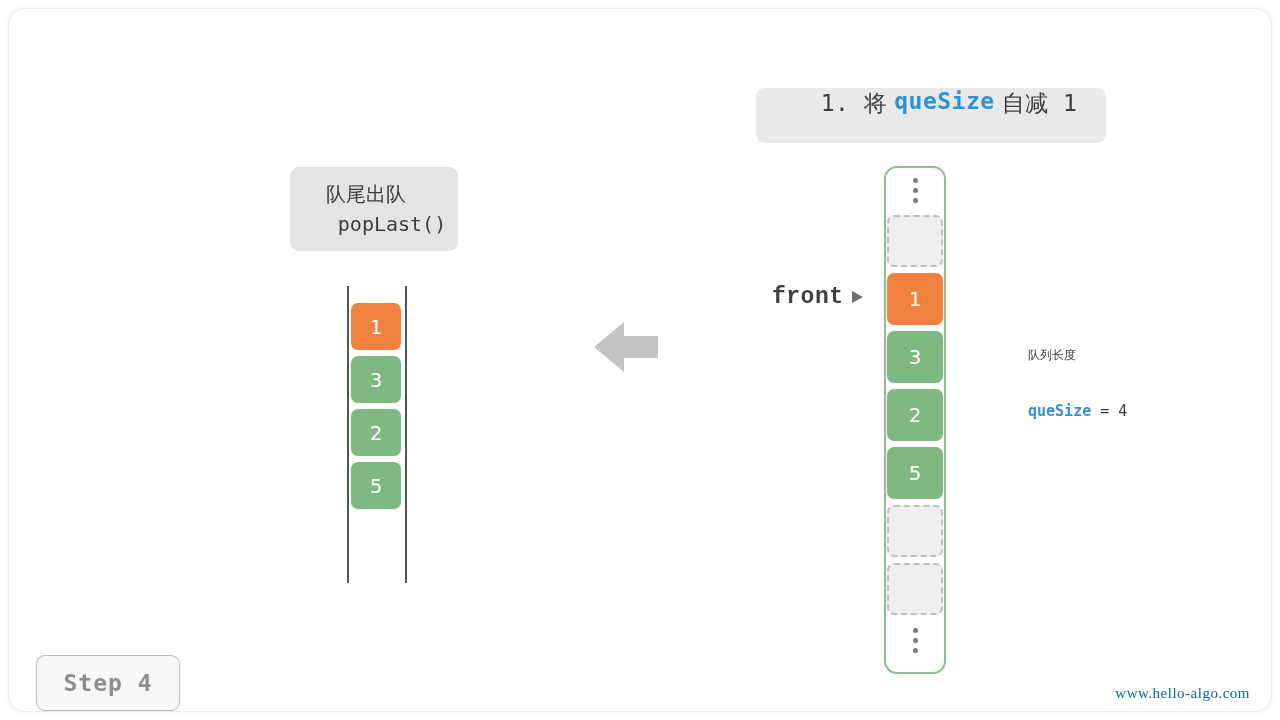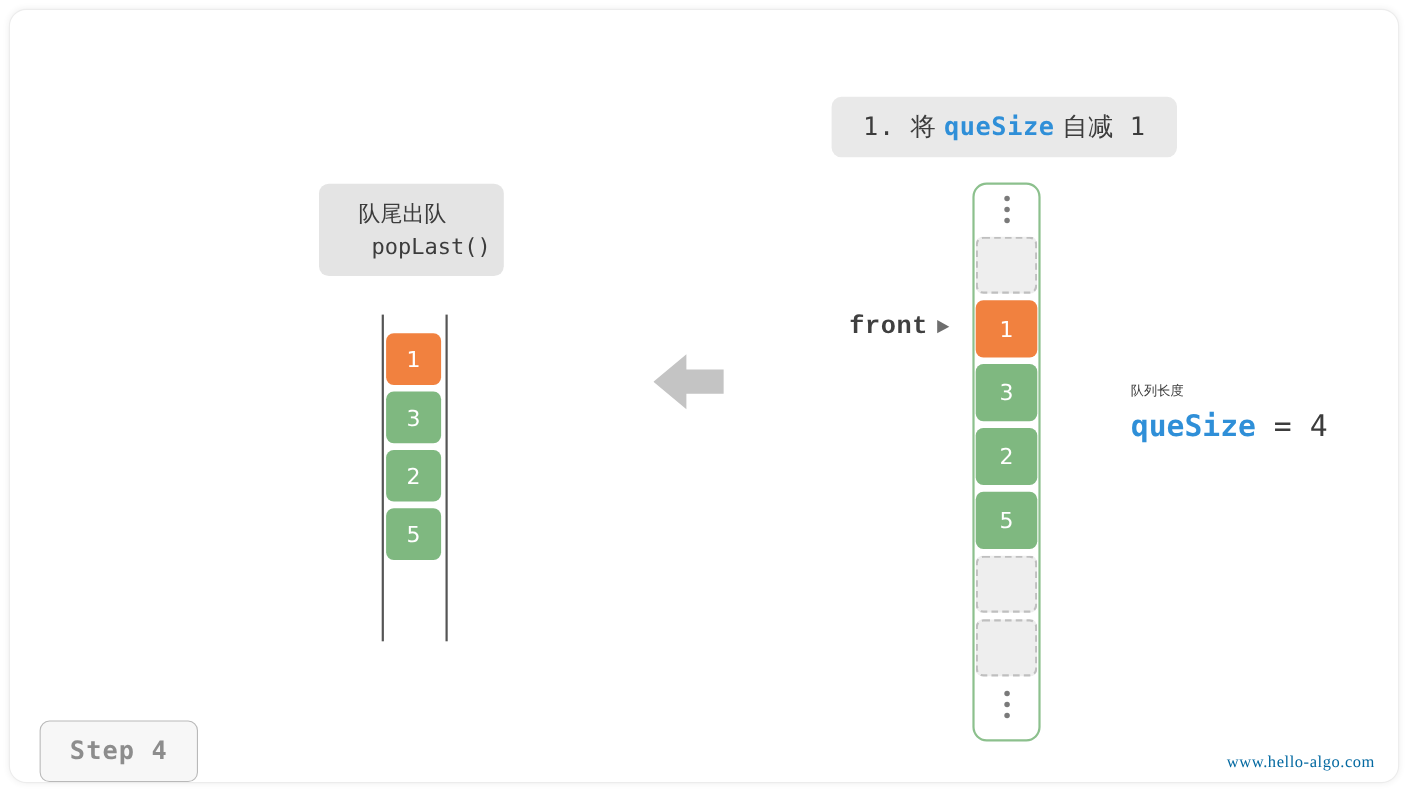--- a/index.html
+++ b/index.html
@@ -39,27 +39,27 @@
   
   #title-pill {
     position: absolute;
     left: 756px;
     top: 88px;
     width: 314px;
     height: 55px;
     background: #e9e9e9;
     border-radius: 9px;
     display: flex;
-    align-items: center;
     justify-content: center;
     font-family: "DejaVu Sans Mono", monospace;
     font-size: 23px;
     color: #3c3c3c;
     letter-spacing: 0.5px;
     white-space: nowrap;
+    padding-left: 36px;
   }
   #title-pill .kw {
     color: #2f8fd8;
     font-weight: bold;
     margin: 0 7px;
   }
 
   
   #op-box {
     position: absolute;
@@ -227,23 +227,24 @@
     top: 340px;
     color: #3c3c3c;
   }
   #quesize-note .l1 {
     font-family: "DejaVu Sans", sans-serif;
     font-size: 12px;
     line-height: 31px;
   }
   #quesize-note .l2 {
     font-family: "DejaVu Sans Mono", monospace;
-    font-size: 27px;
+    font-size: 15px;
     line-height: 33px;
     white-space: nowrap;
+    margin-top: 24px;
   }
   #quesize-note .l2 .kw {
     color: #2f8fd8;
     font-weight: bold;
   }
 
   
   #step-badge {
     position: absolute;
     left: 36px;

